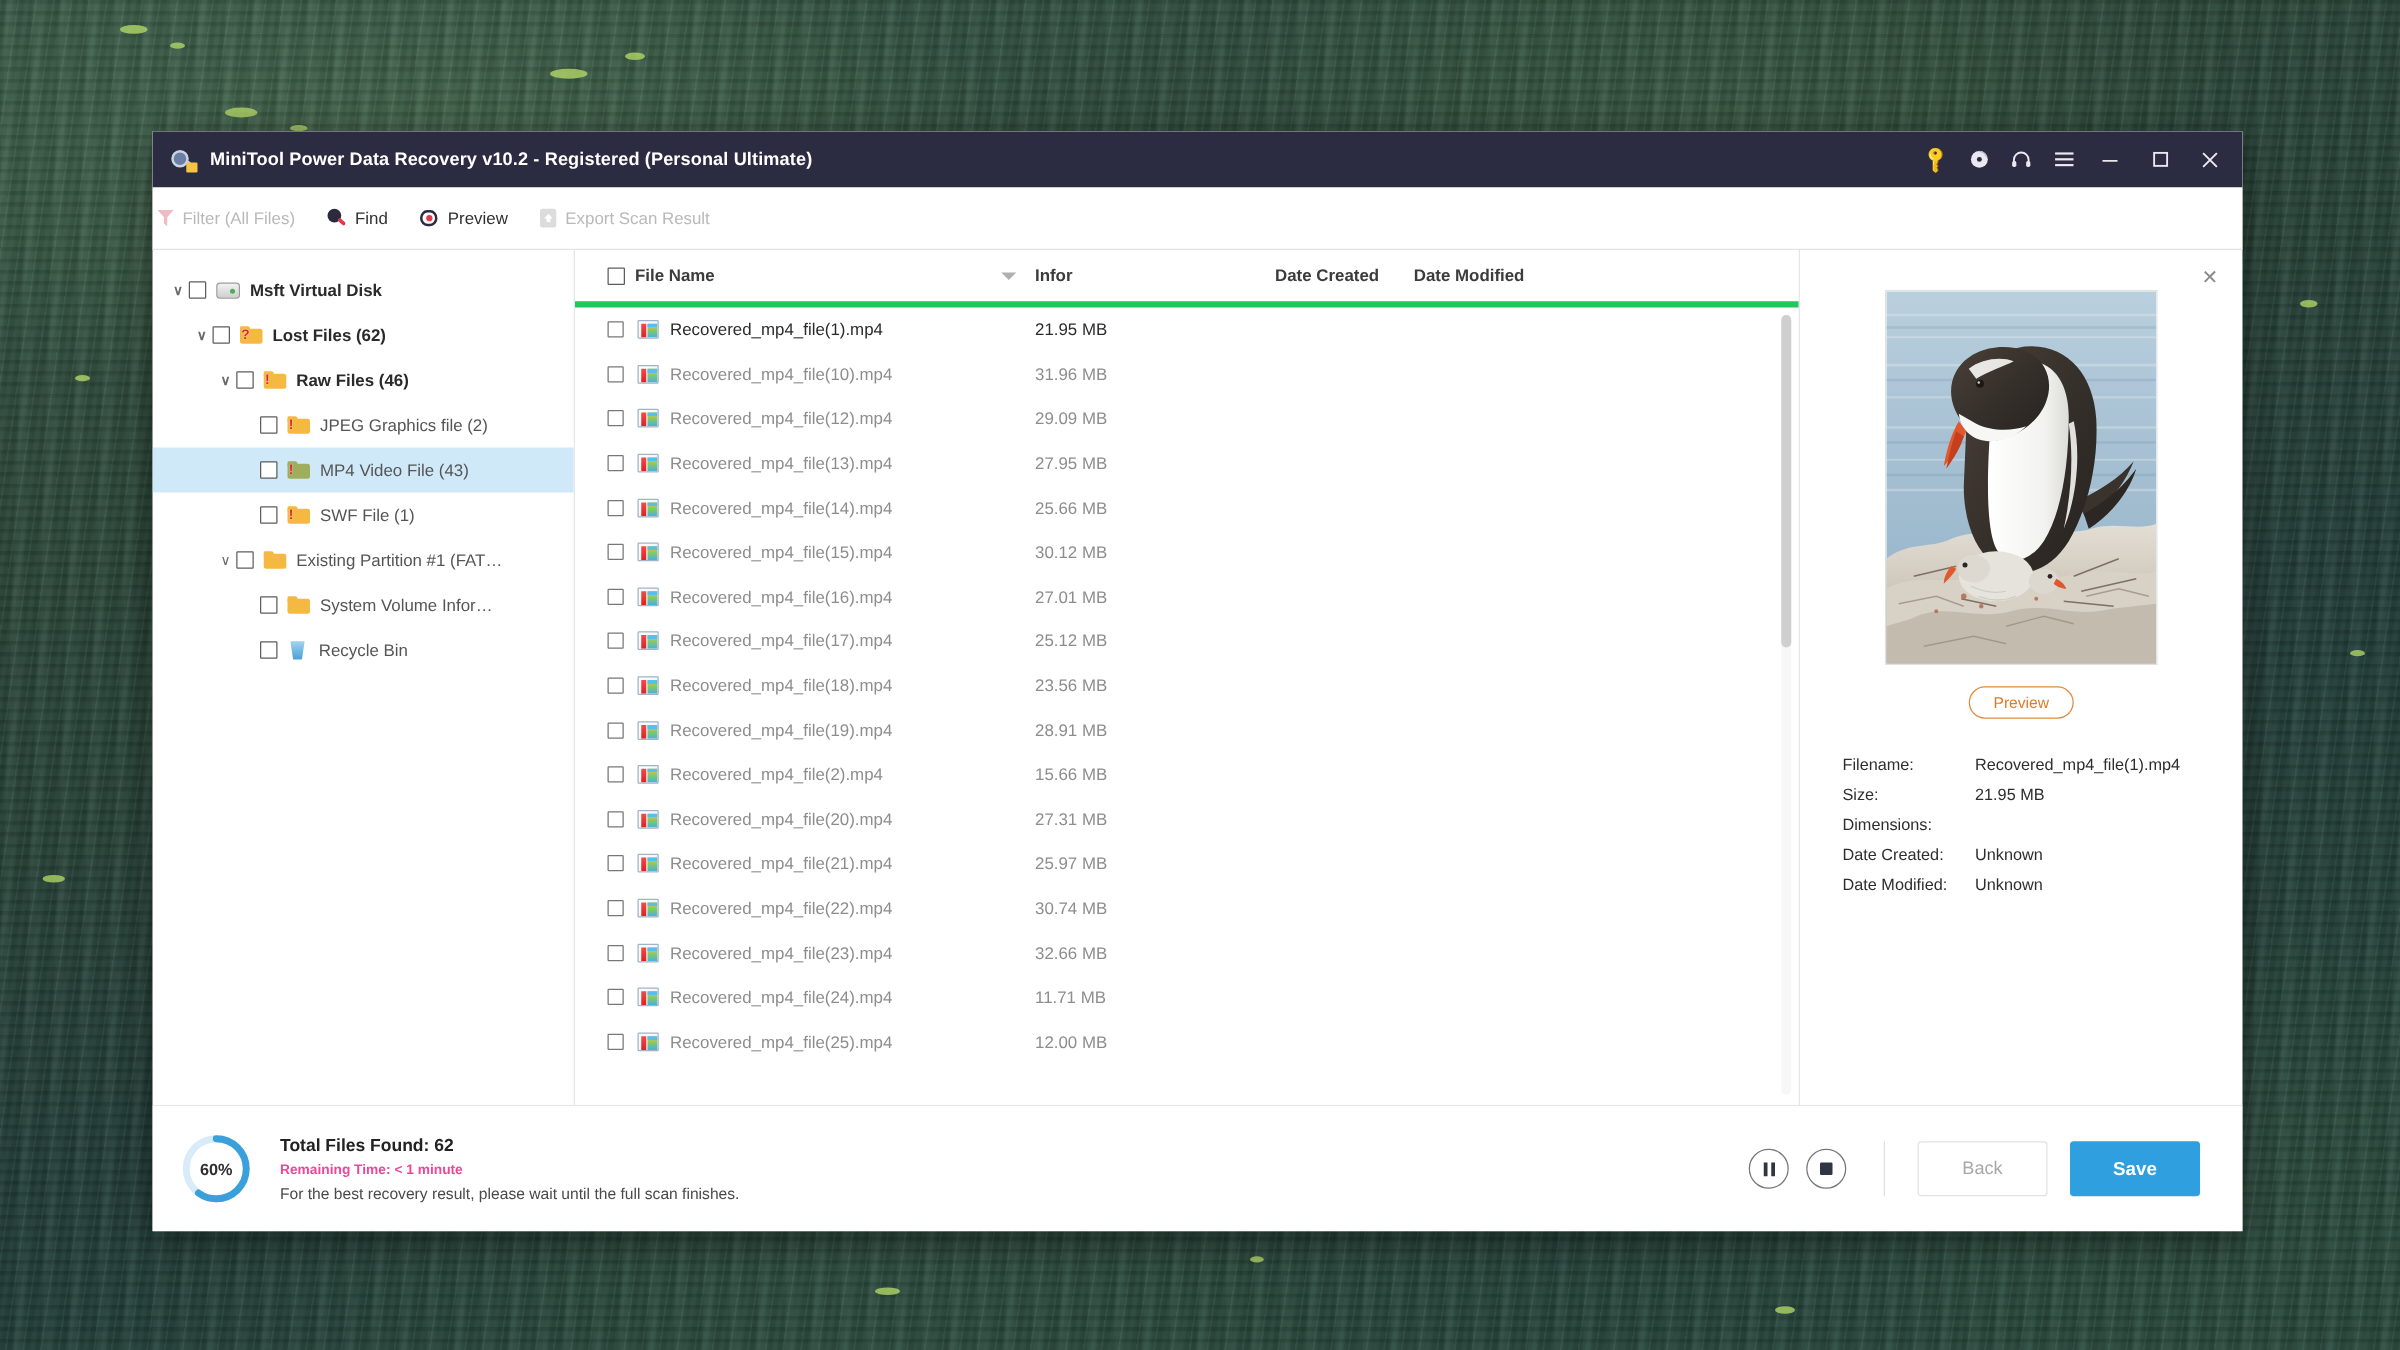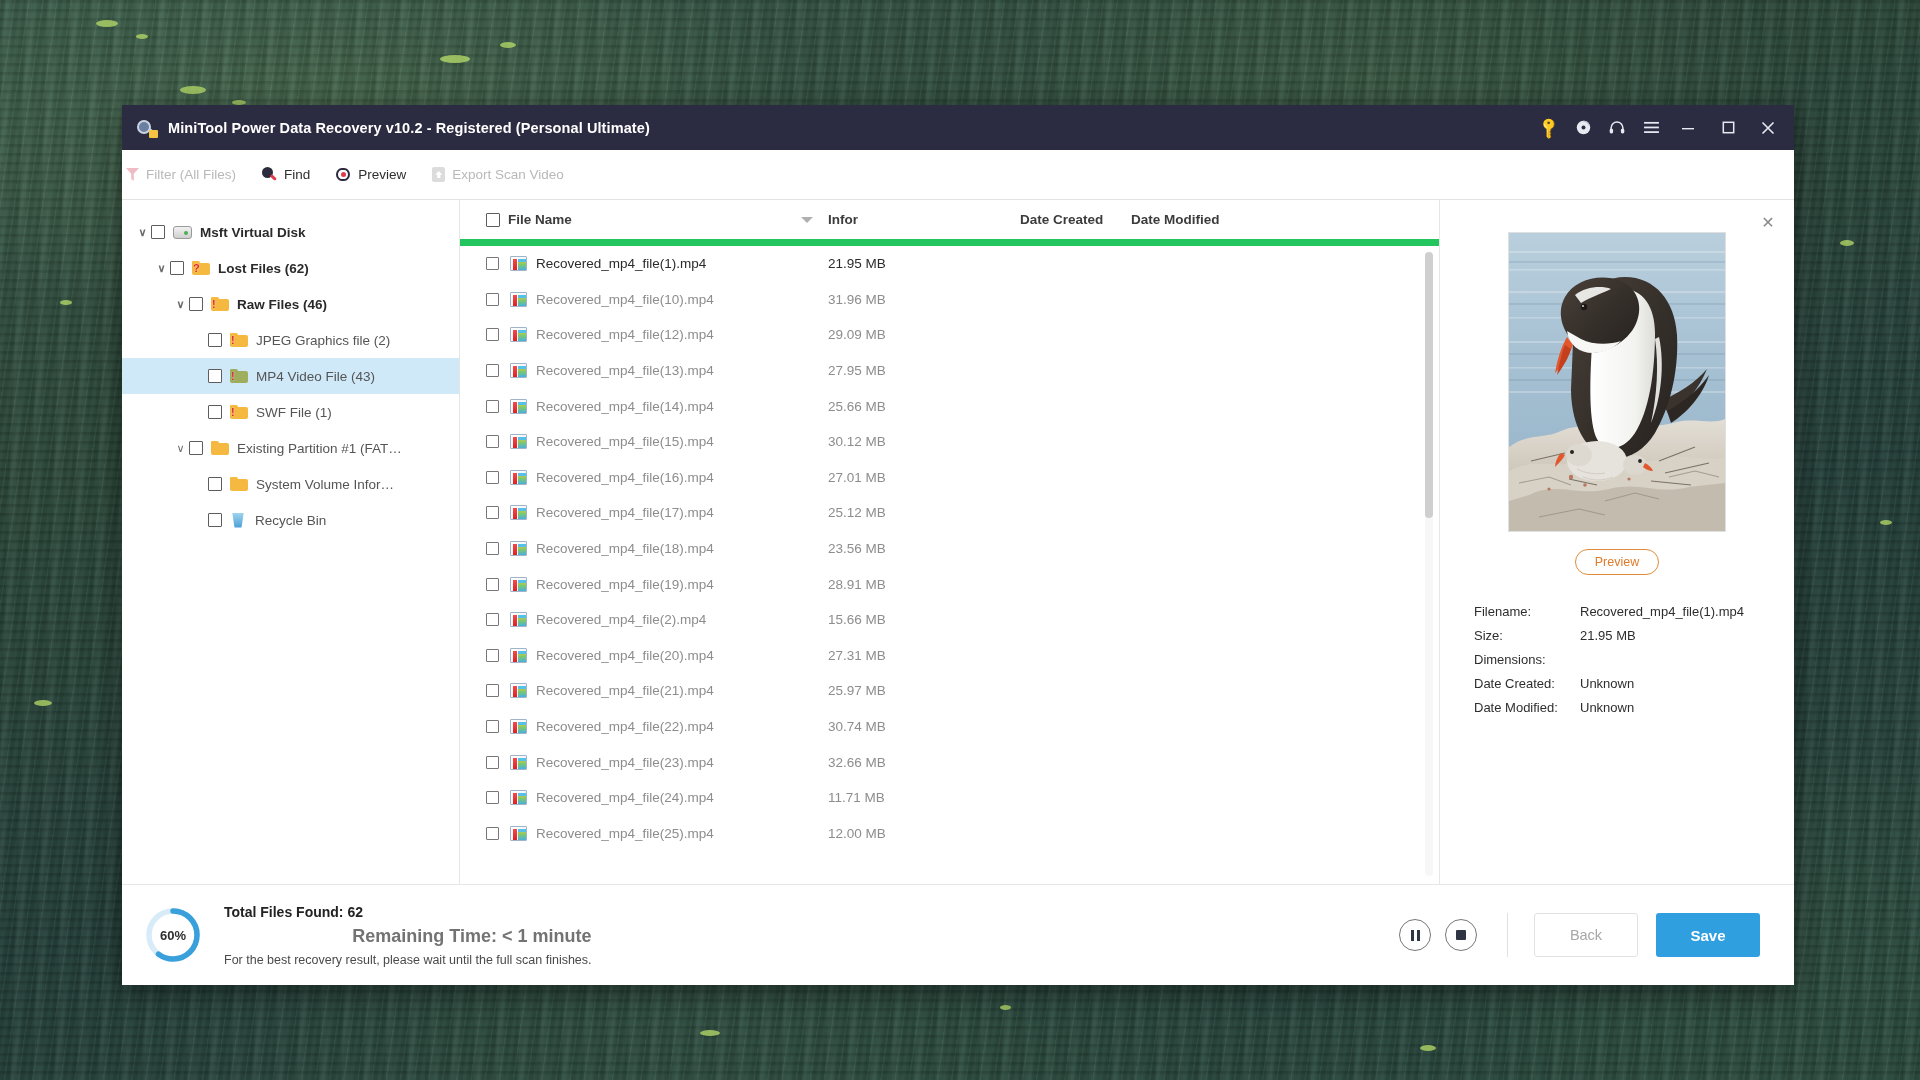--- a/index.html
+++ b/index.html
@@ -150,21 +150,21 @@
     border-radius: 2px;
   }
 
   
   .list-pane {
     flex: 1 1 auto; min-width: 0; position: relative;
     display: flex; flex-direction: column;
   }
   .list-head {
     display: flex; align-items: center; height: 46px;
-    border-bottom: 7px solid #22c55e;
+    border-bottom: 5px solid #22c55e;
     padding: 0 20px 0 26px; font-size: 13.5px; color: #3c3c3c; font-weight: bold;
     flex: 0 0 auto;
   }
   .col-name { flex: 0 0 300px; display:flex; align-items:center; }
   .col-sort { flex: 0 0 42px; display:flex; align-items:center; justify-content:center; }
   .sort-tri {
     width: 0; height: 0; border-left: 6px solid transparent; border-right: 6px solid transparent;
     border-top: 6px solid #b0b0b0;
   }
   .col-size { flex: 0 0 148px; }
@@ -239,21 +239,21 @@
     height: 100px; flex: 0 0 auto; background: #fff;
     display: flex; align-items: center; padding: 0 34px 0 22px;
   }
   .ring { width: 58px; height: 58px; flex: 0 0 auto; position: relative; margin-right: 22px;}
   .ring .pct {
     position: absolute; inset: 0; display:flex; align-items:center; justify-content:center;
     font-size: 13px; font-weight: bold; color: #2e2e2e;
   }
   .stat-text { display: flex; flex-direction: column; gap: 6px; }
   .st1 { font-size: 14px; font-weight: bold; color: #222; }
-  .st2 { font-size: 18px; font-weight: bold; color: #737373; text-align: right; }
+  .st2 { font-size: 11px; font-weight: bold; color: #ec4899; }
   .st3 { font-size: 12.5px; color: #4a4a4a; }
   .st-spacer { flex: 1 1 auto; }
   .circ-btn {
     width: 32px; height: 32px; border: 1.6px solid #777; border-radius: 50%;
     display: flex; align-items: center; justify-content: center; margin-left: 14px;
   }
   .pause-g { display:flex; gap:3px; }
   .pause-g i { display:block; width:3px; height:11px; background:#2f3542; }
   .stop-sq { width: 10px; height: 10px; background: #2f3542; border-radius: 1px;}
   .divider { width: 1px; height: 44px; background: #e0e0e0; margin: 0 26px 0 30px; }
@@ -355,21 +355,21 @@
     </div>
     <div class="tool enabled">
       <span class="prev-icon">
           <i class="o"></i>
           <i class="p"></i>
         </span>
       <span>Preview</span>
     </div>
     <div class="tool disabled">
       <span class="export-icon"></span>
-      <span>Export Scan Video</span>
+      <span>Export Scan Result</span>
     </div>
   </div>
 
   <div class="content">
 
     <div class="tree-pane" id="tree-pane">
         <div class="tnode bold" style="padding-left: 12px;">
           <span class="chev">∨</span>
           <span class="cb"></span>
           <span class="disk"></span>

